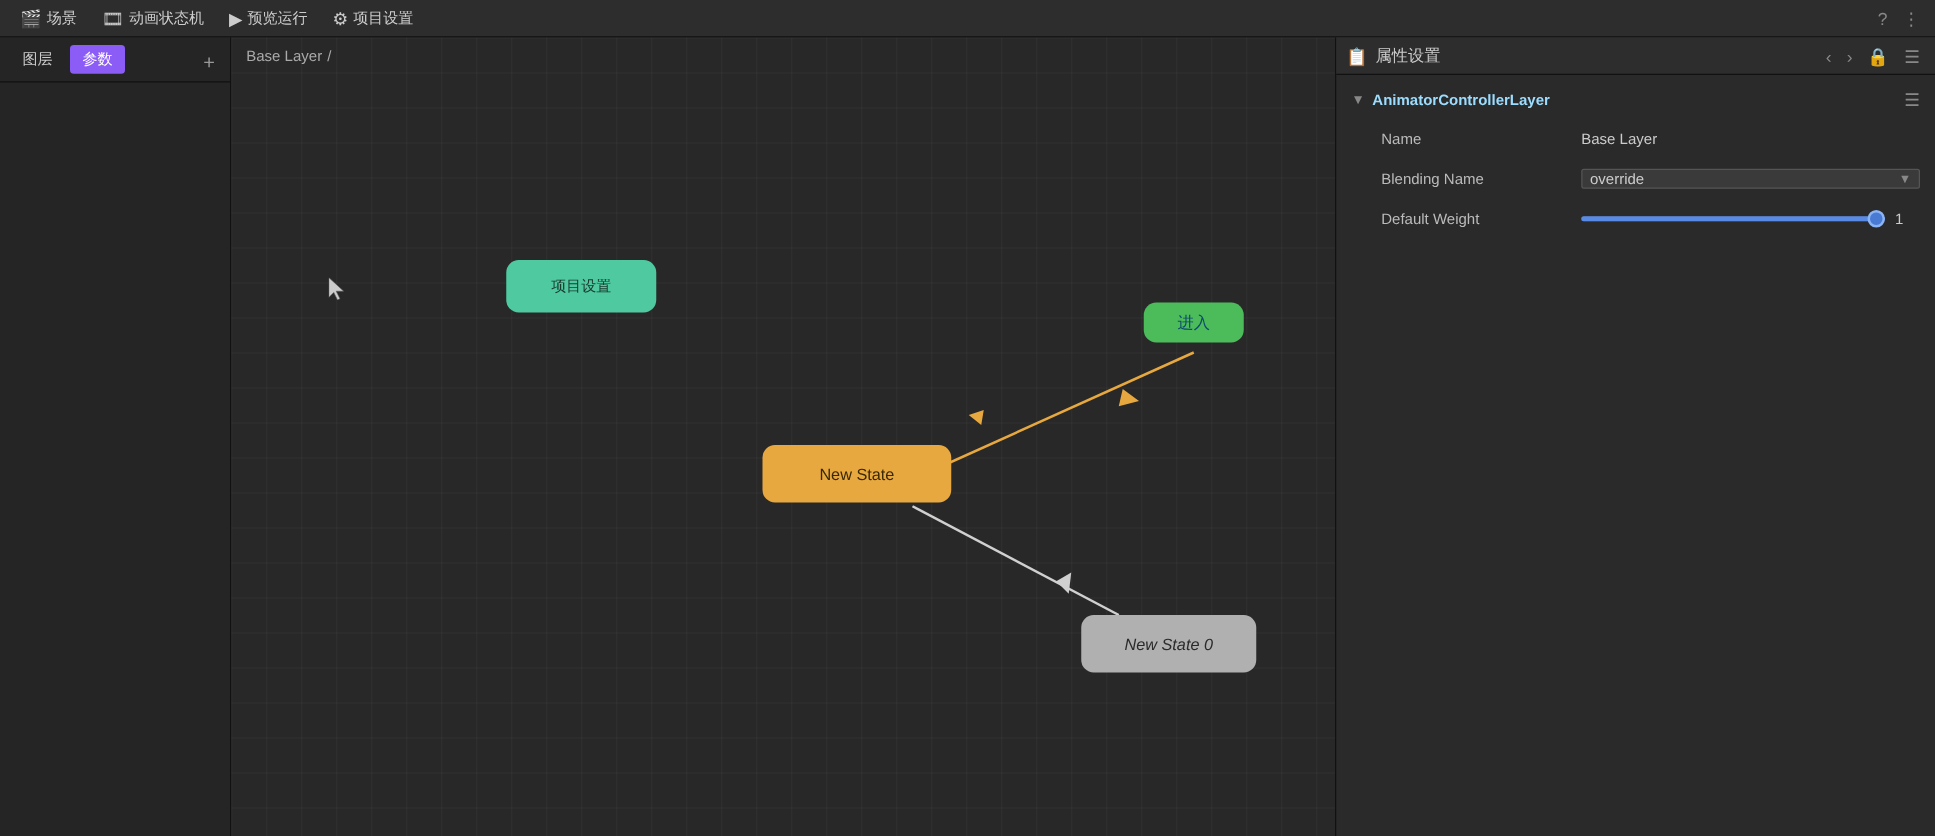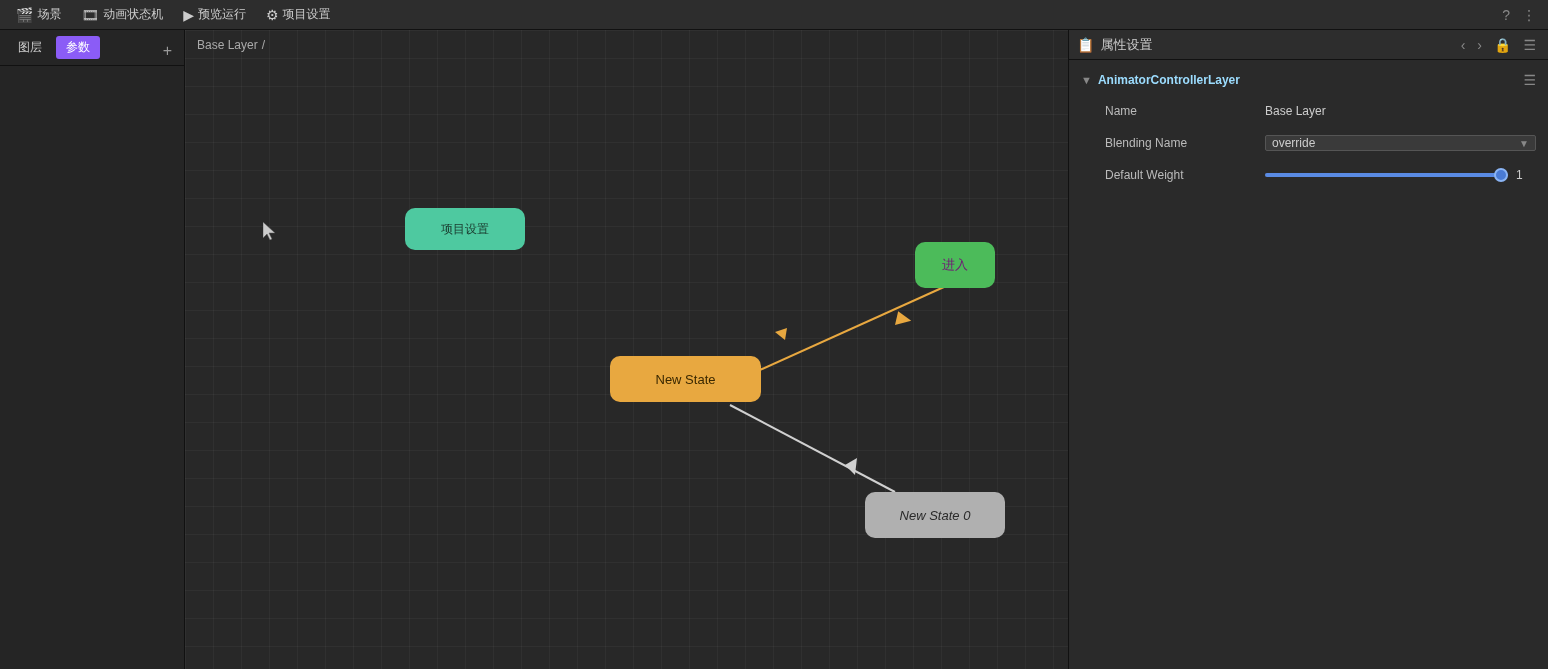--- a/index.html
+++ b/index.html
@@ -77,22 +77,22 @@
       cursor: pointer; user-select: none;
       z-index: 5;
     }
     .node-any-state {
       background: #4ec9a0; color: #1a3a2e;
       width: 120px; height: 42px;
       left: 220px; top: 178px;
       font-size: 12px;
     }
     .node-enter {
-      background: #4cbb5a; color: #701a75;
-      width: 80px; height: 46px;
+      background: #4cbb5a; color: #0c4a6e;
+      width: 80px; height: 32px;
       left: 730px; top: 212px;
     }
     .node-new-state {
       background: #e8a840; color: #3a2800;
       width: 151px; height: 46px;
       left: 425px; top: 326px;
     }
     .node-new-state-0 {
       background: #b0b0b0; color: #2a2a2a;
       width: 140px; height: 46px;

